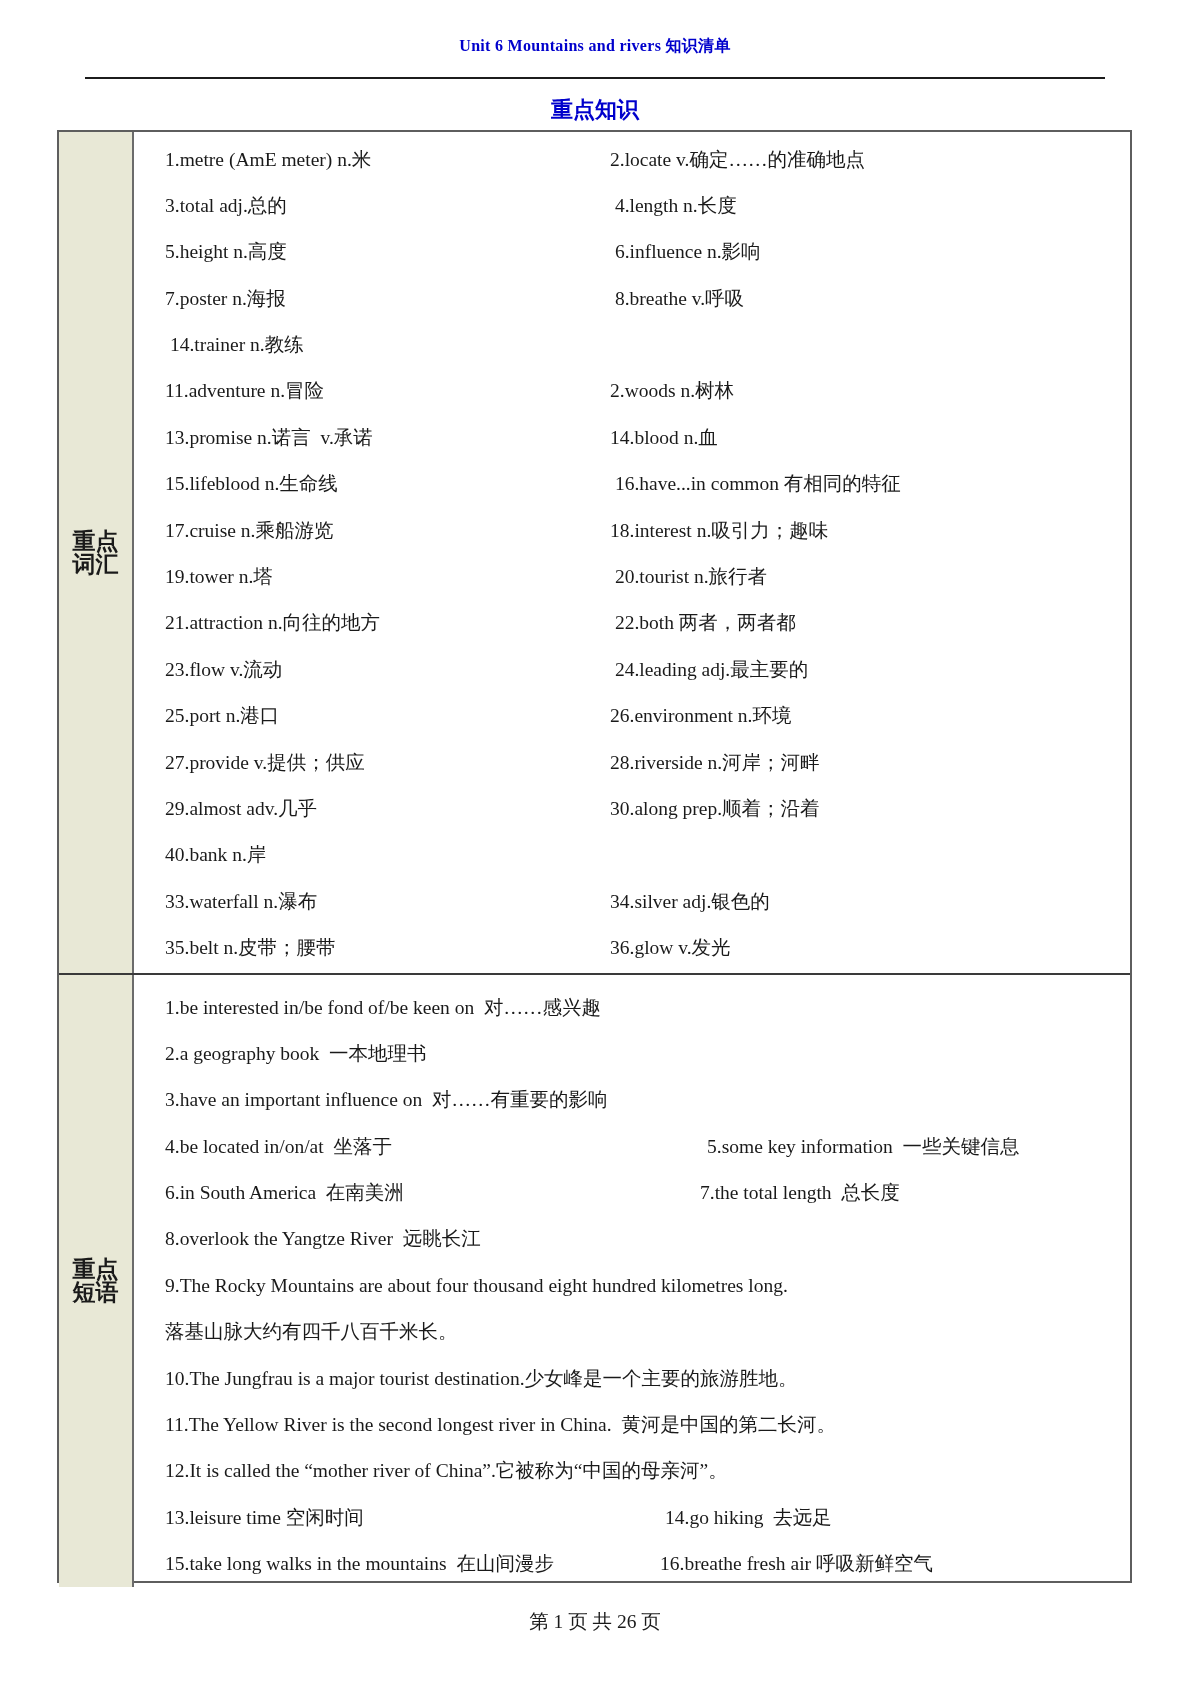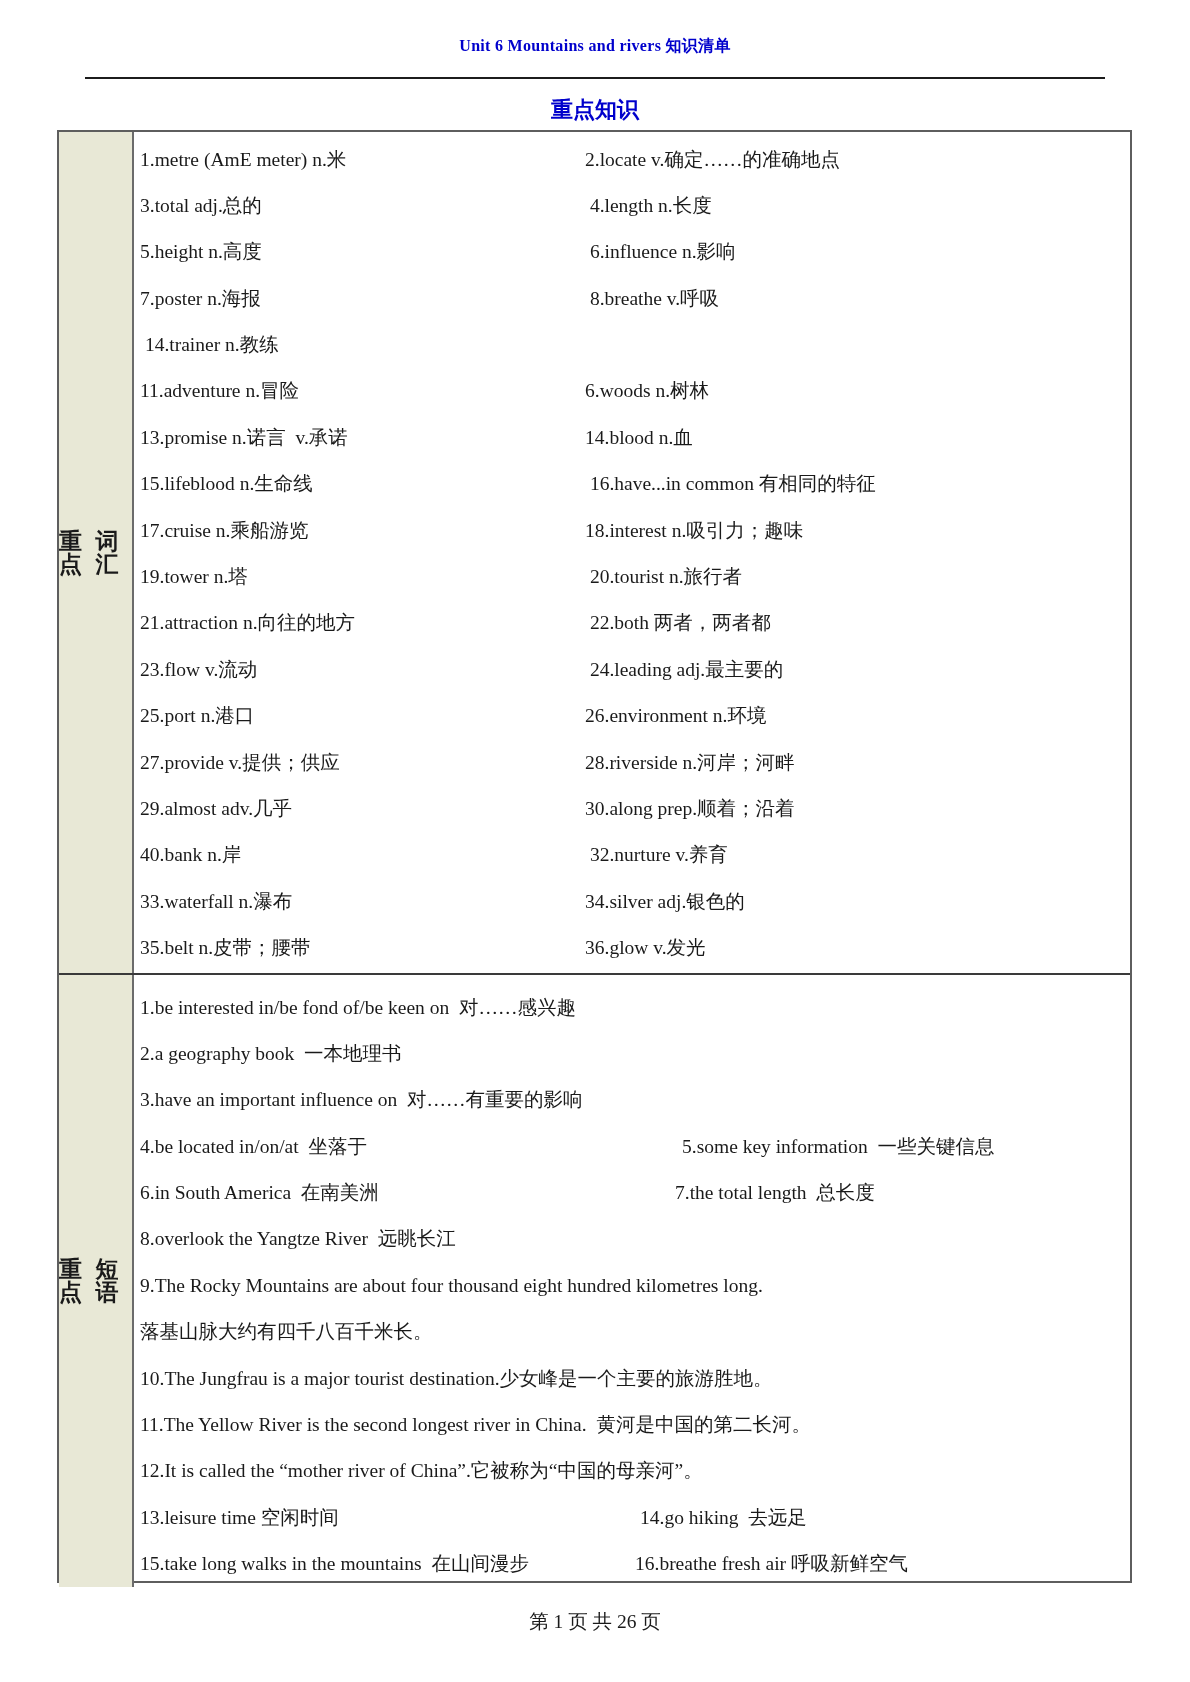--- a/index.html
+++ b/index.html
@@ -25,31 +25,31 @@
     position:absolute;left:57px;top:130px;width:1075px;height:1453px;
     border:2px solid #5e5e5e;box-sizing:border-box;
     display:flex;flex-direction:column;background:#fff;
   }
   .trow{display:flex;box-sizing:border-box;}
   .trow.vocab{flex:none;height:843px;border-bottom:2px solid #3a3a3a;}
   .trow.phrases{flex:1;}
   .label-cell{
     flex:none;width:75px;background:var(--label-bg,#e8e8d6);
     border-right:2px solid #6b6b6b;box-sizing:border-box;
-    display:flex;flex-direction:row;align-items:center;justify-content:center;
+    display:flex;flex-direction:column;align-items:center;justify-content:center;
     font-weight:bold;font-size:23px;line-height:1;
   }
   .content-cell{
     flex:1;display:flex;flex-direction:column;box-sizing:border-box;
     padding:4px 4px 0 6px;overflow:hidden;
   }
   .trow.phrases .content-cell{padding-top:9px;}
   .vrow,.prow{
     flex:none;height:46.4px;display:flex;align-items:center;
-    font-size:19.5px;white-space:pre-wrap;line-height:1.2;
+    font-size:19.5px;white-space:pre-wrap;line-height:1.2;margin-left:25px;
   }
   .vleft{flex:none;width:445px;}
   .vright{flex:1;}
   .pfull{flex:1;}
   .pl542{flex:none;width:542px;}
   .pl535{flex:none;width:535px;}
   .pl500{flex:none;width:500px;}
   .pl495{flex:none;width:495px;}
   .page-footer{
     position:absolute;top:1608px;left:0;width:100%;text-align:center;
@@ -69,31 +69,31 @@
     <div class="label-cell">
       <span>重点</span>
       <span>词汇</span>
     </div>
     <div class="content-cell">
       <div class="vrow"><span class="vleft">1.metre (AmE meter) n.米</span><span class="vright">2.locate v.确定……的准确地点</span></div>
       <div class="vrow"><span class="vleft">3.total adj.总的</span><span class="vright"> 4.length n.长度</span></div>
       <div class="vrow"><span class="vleft">5.height n.高度</span><span class="vright"> 6.influence n.影响</span></div>
       <div class="vrow"><span class="vleft">7.poster n.海报</span><span class="vright"> 8.breathe v.呼吸</span></div>
       <div class="vrow"><span class="vright"> 14.trainer n.教练</span></div>
-      <div class="vrow"><span class="vleft">11.adventure n.冒险</span><span class="vright">6.woods n.树林</span></div>
+      <div class="vrow"><span class="vleft">11.adventure n.冒险</span><span class="vright">2.woods n.树林</span></div>
       <div class="vrow"><span class="vleft">13.promise n.诺言  v.承诺</span><span class="vright">14.blood n.血</span></div>
       <div class="vrow"><span class="vleft">15.lifeblood n.生命线</span><span class="vright"> 16.have...in common 有相同的特征</span></div>
       <div class="vrow"><span class="vleft">17.cruise n.乘船游览</span><span class="vright">18.interest n.吸引力；趣味</span></div>
       <div class="vrow"><span class="vleft">19.tower n.塔</span><span class="vright"> 20.tourist n.旅行者</span></div>
       <div class="vrow"><span class="vleft">21.attraction n.向往的地方</span><span class="vright"> 22.both 两者，两者都</span></div>
       <div class="vrow"><span class="vleft">23.flow v.流动</span><span class="vright"> 24.leading adj.最主要的</span></div>
       <div class="vrow"><span class="vleft">25.port n.港口</span><span class="vright">26.environment n.环境</span></div>
       <div class="vrow"><span class="vleft">27.provide v.提供；供应</span><span class="vright">28.riverside n.河岸；河畔</span></div>
       <div class="vrow"><span class="vleft">29.almost adv.几乎</span><span class="vright">30.along prep.顺着；沿着</span></div>
-      <div class="vrow"><span class="vleft">40.bank n.岸</span><span class="vright"> 32.nurture v.养育</span></div>
+      <div class="vrow"><span class="vleft">40.bank n.岸</span></div>
       <div class="vrow"><span class="vleft">33.waterfall n.瀑布</span><span class="vright">34.silver adj.银色的</span></div>
       <div class="vrow"><span class="vleft">35.belt n.皮带；腰带</span><span class="vright">36.glow v.发光</span></div>
     </div>
   </div>
 
   <div class="trow phrases">
     <div class="label-cell">
       <span>重点</span>
       <span>短语</span>
     </div>

